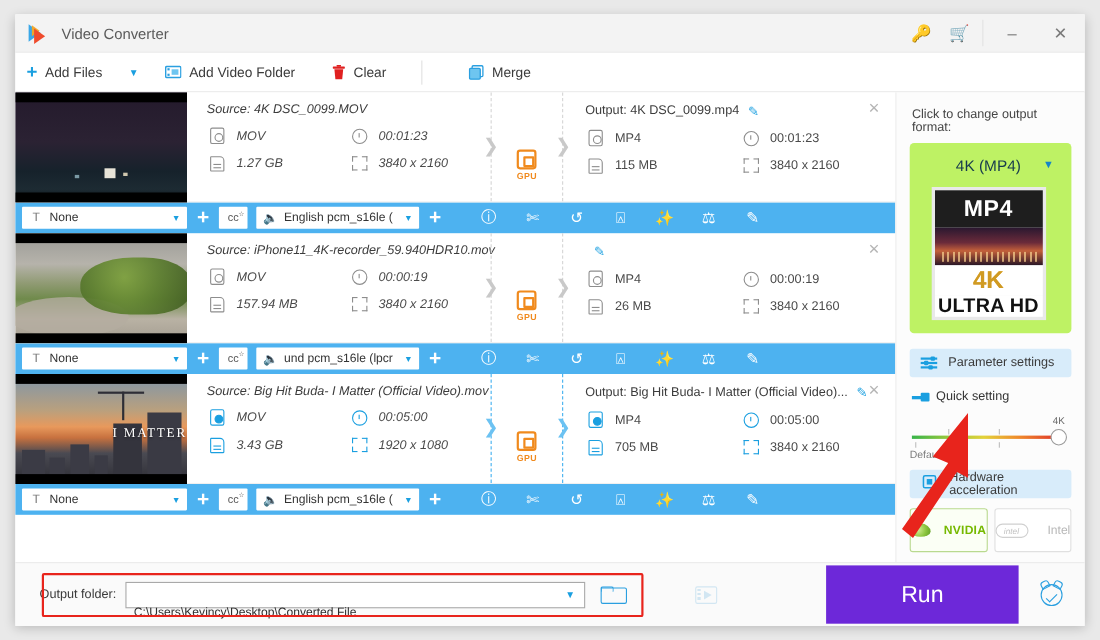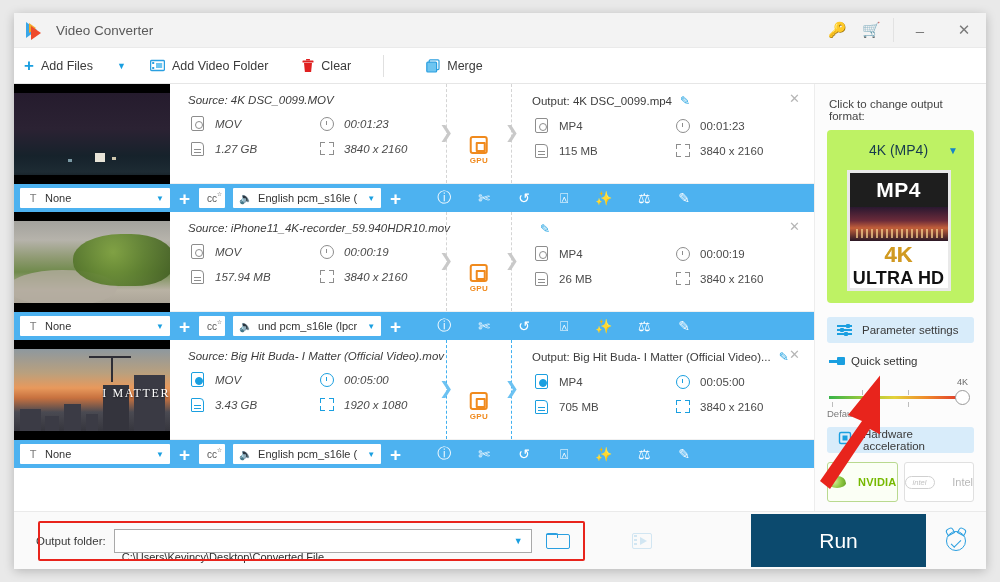--- a/index.html
+++ b/index.html
@@ -186,21 +186,21 @@
   .folder-ico{width:22px;height:17px;margin-left:14px;position:relative;}
   .folder-ico:before{content:"";position:absolute;left:0;bottom:0;width:22px;height:13px;
     border:1.6px solid #2a9fe0;border-radius:0 2px 2px 2px;}
   .folder-ico:after{content:"";position:absolute;left:0;top:1px;width:10px;height:4px;
     border:1.6px solid #2a9fe0;border-bottom:0;border-radius:2px 2px 0 0;}
   .film-ico{width:20px;height:16px;border:1.6px solid #d2e6f2;border-radius:2px;position:relative;margin-left:64px;}
   .film-ico:after{content:"";position:absolute;left:7px;top:3.5px;border-top:4px solid transparent;
     border-bottom:4px solid transparent;border-left:7px solid #d2e6f2;}
   .film-ico:before{content:"";position:absolute;left:1px;top:1px;width:3px;height:12px;
     background:repeating-linear-gradient(180deg,#d2e6f2 0 2px,transparent 2px 4px);}
-  .runbtn{width:175px;height:53px;background:#0c4a6e;display:flex;align-items:center;justify-content:center;
+  .runbtn{width:175px;height:53px;background:#6d28d9;display:flex;align-items:center;justify-content:center;
     color:#fff;font-size:21px;margin-left:auto;}
   .alarm{width:60px;display:flex;align-items:center;justify-content:center;}
   .alarm .clockc{width:20px;height:20px;border:1.6px solid #2a9fe0;border-radius:50%;position:relative;}
   .alarm .clockc:before,.alarm .clockc:after{content:"";position:absolute;top:-4px;width:6px;height:5px;
     border:1.6px solid #2a9fe0;border-radius:3px 3px 0 0;}
   .alarm .clockc:before{left:-1px;transform:rotate(-28deg);}
   .alarm .clockc:after{right:-1px;transform:rotate(28deg);}
   .alarm .tick{position:absolute;left:4px;top:8px;width:10px;height:5px;
     border-left:1.5px solid #2a9fe0;border-bottom:1.5px solid #2a9fe0;transform:rotate(-45deg);}
   

